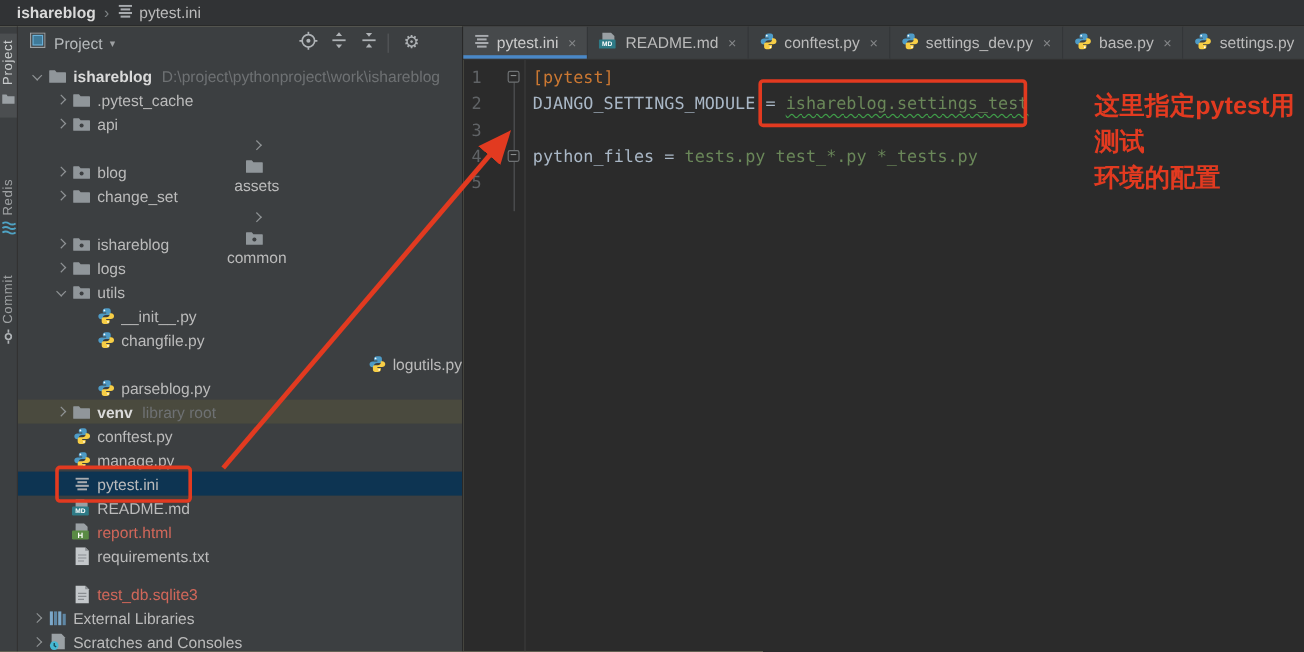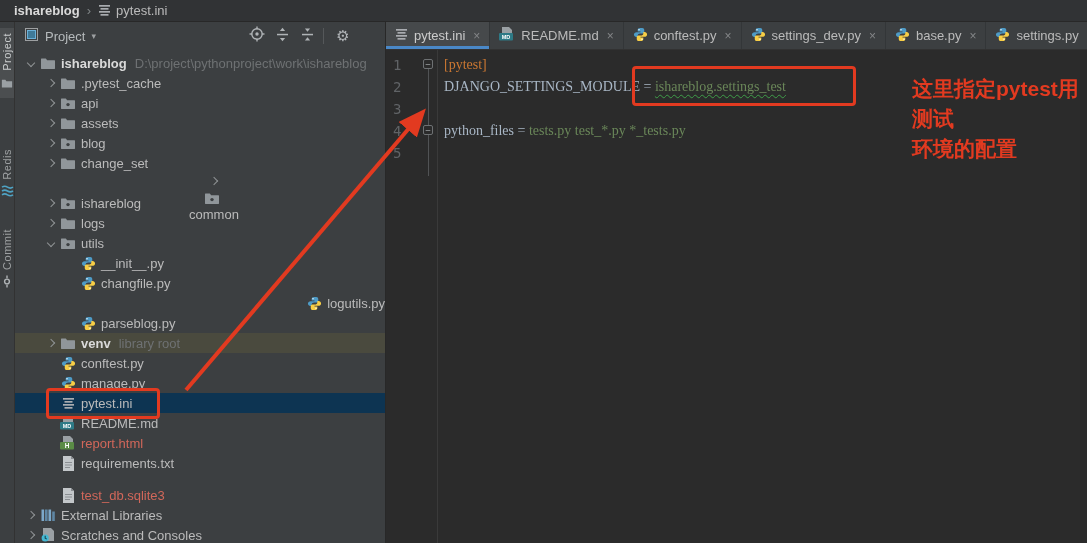--- a/index.html
+++ b/index.html
@@ -64,21 +64,21 @@
   .tab.active::after { content:""; position:absolute; left:0; right:0; bottom:0; height:3px; background:var(--tab-blue); }
   .tab .close { color:#848688; font-size:12px; margin-left:2px; }
 
   .editor-body { flex:1; display:flex; font-family:"DejaVu Sans Mono","Liberation Mono",monospace;
                  font-size:14px; position:relative; }
   .gutter { width:52px; flex:0 0 52px; border-right:1px solid #3a3a3a; position:relative; padding-top:4px; }
   .gline { height:22px; line-height:22px; color:#606366; padding-left:7px; position:relative; }
   .fold { position:absolute; right:4px; top:5px; width:10px; height:10px; border:1px solid #6e7173;
           border-radius:2px; color:#9da0a2; font-size:9px; line-height:8px; text-align:center; background:#2b2b2b; }
   .foldline { position:absolute; right:8px; top:16px; width:1px; height:110px; background:#515355; }
-  .code { padding:4px 0 0 6px;font-family:Liberation Serif, serif; }
+  .code { padding:4px 0 0 6px; }
   .cline { height:22px; line-height:22px; white-space:pre; }
   .tok-section { color:var(--orange); }
   .tok-key { color:var(--code); }
   .tok-value { color:var(--green); }
   .tok-value-wavy { color:var(--green); text-decoration:underline; text-decoration-style:wavy;
                     text-decoration-color:#3f9e49; text-decoration-thickness:1px; text-underline-offset:3px; }
 
   
   .overlay { position:absolute; left:0; top:0; width:1087px; height:543px; pointer-events:none; }
   .redbox { position:absolute; border:3px solid var(--accent-red); border-radius:4px; }
@@ -210,21 +210,21 @@
               <span class="chevron right"></span>
             </span>
             <span class="ticon">
               <svg width="16" height="15" viewBox="0 0 16 15">
                 <path fill="#90969a" d="M1.5 2.5h4.3L7.2 4.3h7.3c.3 0 .5.2.5.5v7.7c0 .3-.2.5-.5.5h-13c-.3 0-.5-.2-.5-.5V3c0-.3.2-.5.5-.5z"></path>
                 <circle cx="8" cy="8.6" r="1.7" fill="#3c3f41"></circle>
               </svg>
             </span>
             <span class="tlabel">api</span>
           </div>
-          <div class="trow" style="padding-left: 28px;">
+          <div class="trow" style="padding-left: 28px; flex-direction: column;">
             <span class="arrow-slot">
               <span class="chevron right"></span>
             </span>
             <span class="ticon">
               <svg width="16" height="15" viewBox="0 0 16 15">
                 <path fill="#90969a" d="M1.5 2.5h4.3L7.2 4.3h7.3c.3 0 .5.2.5.5v7.7c0 .3-.2.5-.5.5h-13c-.3 0-.5-.2-.5-.5V3c0-.3.2-.5.5-.5z"></path>
               </svg>
             </span>
             <span class="tlabel">assets</span>
           </div>

